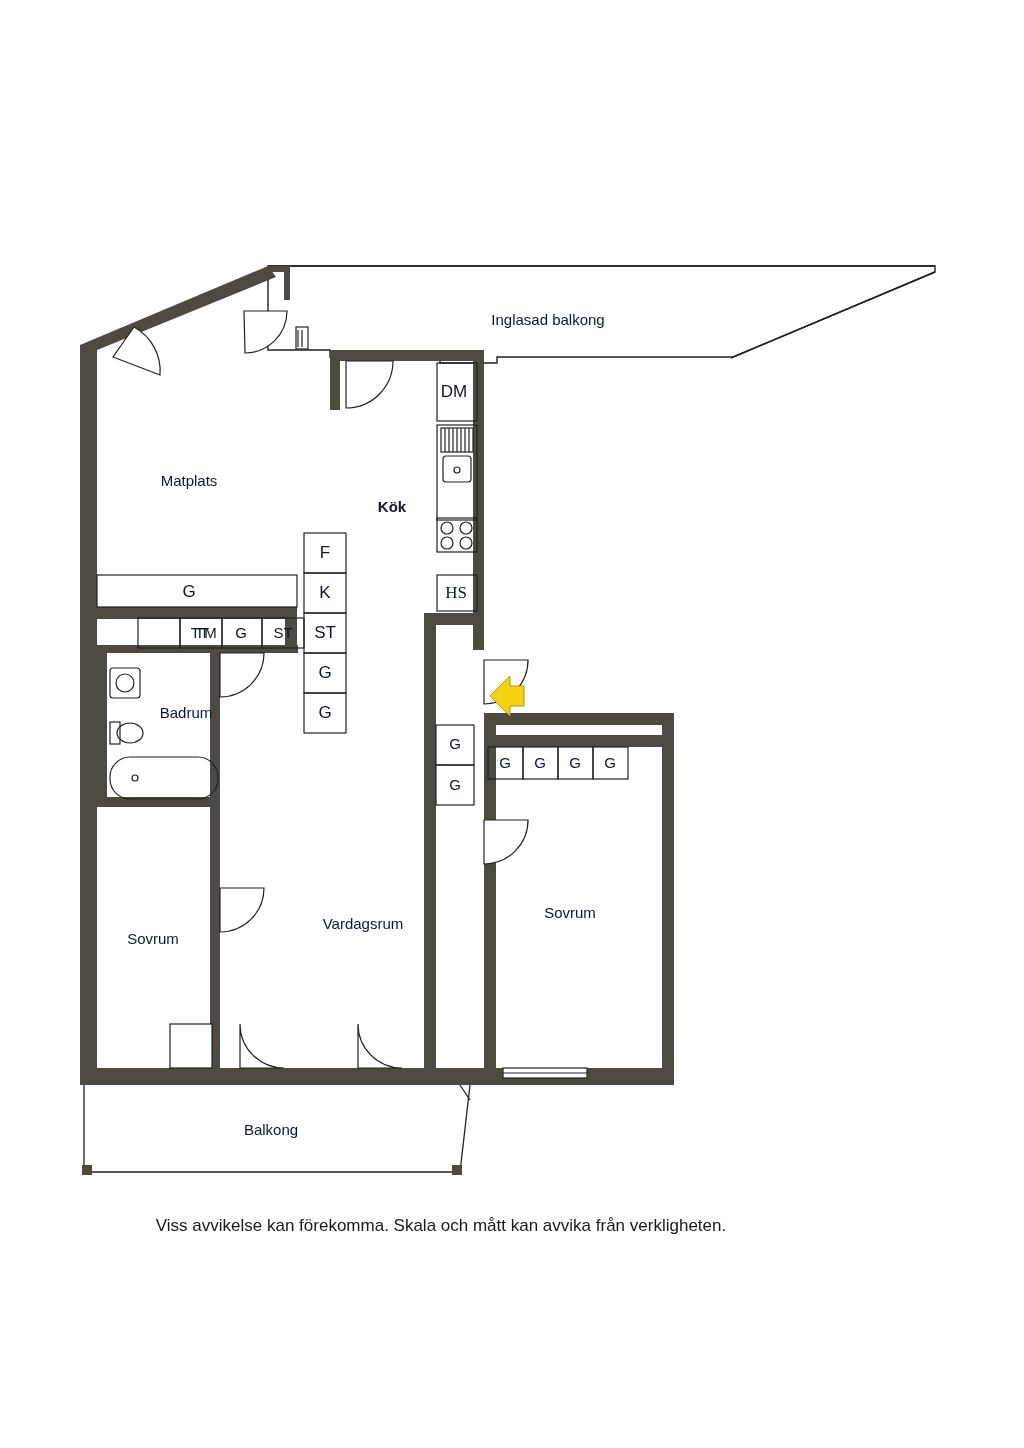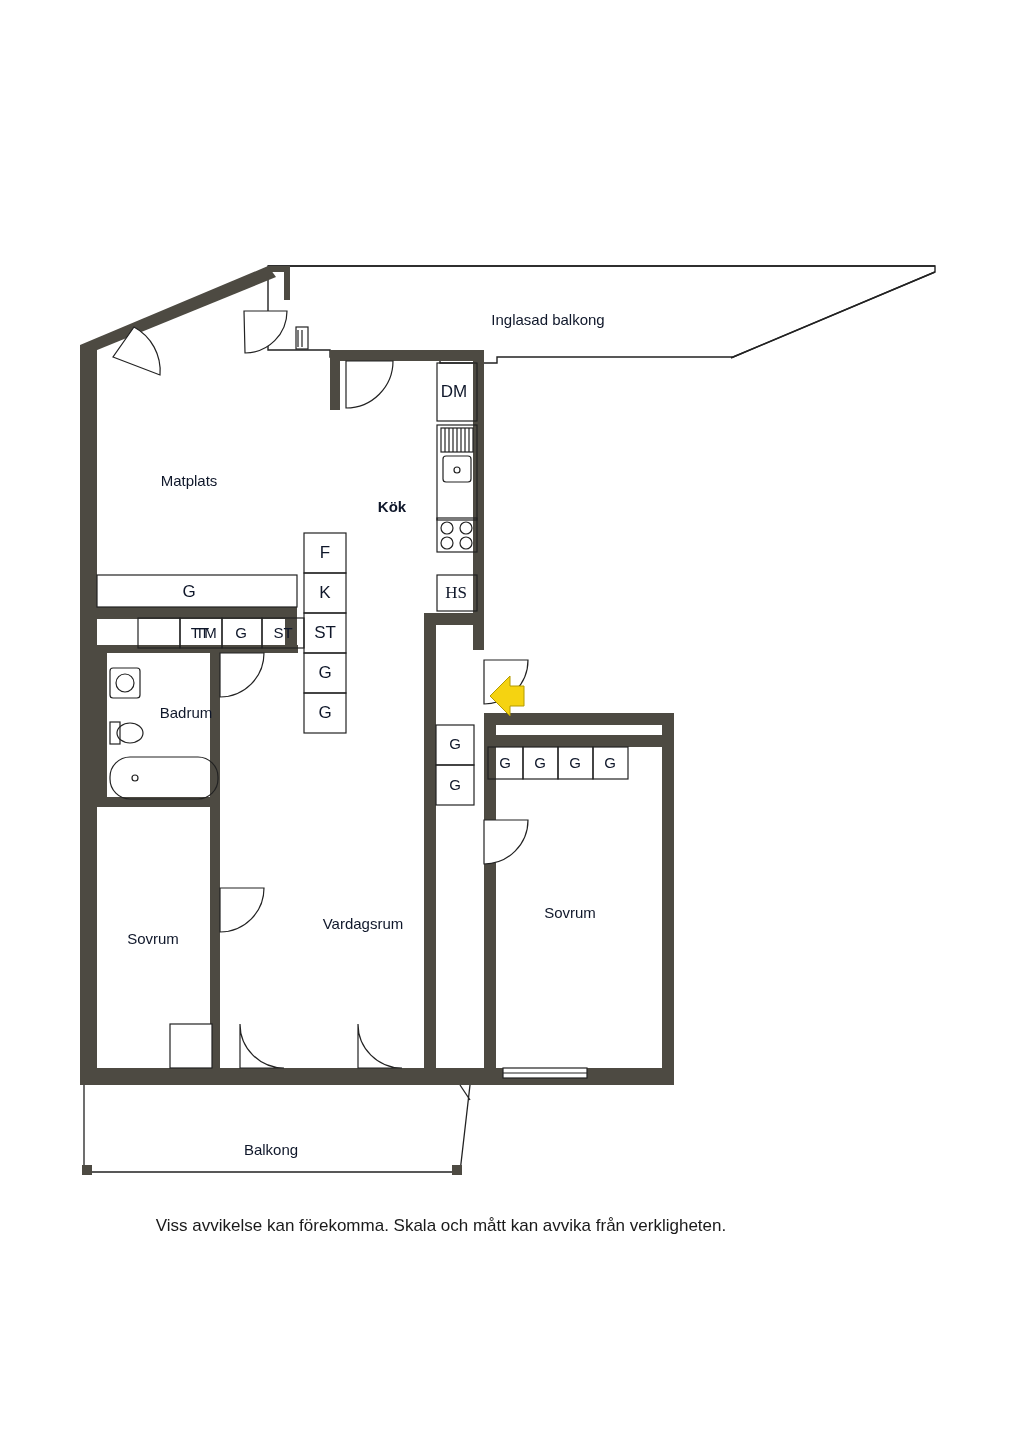--- a/index.html
+++ b/index.html
@@ -160,21 +160,21 @@
   </g>
 </svg>
 
 <div class="lbl room-label ctr" style="left:548px;top:319px;">Inglasad balkong</div>
 <div class="lbl room-label ctr" style="left:189px;top:480px;">Matplats</div>
 <div class="lbl room-label ctr" style="left:392px;top:506px;font-weight:bold;">Kök</div>
 <div class="lbl room-label ctr" style="left:180px;top:712px;margin-left:6px;">Badrum</div>
 <div class="lbl room-label ctr" style="left:153px;top:938px;">Sovrum</div>
 <div class="lbl room-label ctr" style="left:363px;top:923px;">Vardagsrum</div>
 <div class="lbl room-label ctr" style="left:570px;top:912px;">Sovrum</div>
-<div class="lbl room-label ctr" style="left:271px;top:1129px;margin-top:20px;">Balkong</div>
+<div class="lbl room-label ctr" style="left:271px;top:1129px;">Balkong</div>
 
 <div class="lbl cab-label-lg ctr" style="left:454px;top:392px;">DM</div>
 <div class="lbl cab-label-lg ctr" style="left:456px;top:593px;font-family:Liberation Serif, serif;">HS</div>
 <div class="lbl cab-label-lg ctr" style="left:325px;top:553px;">F</div>
 <div class="lbl cab-label-lg ctr" style="left:325px;top:593px;">K</div>
 <div class="lbl cab-label-lg ctr" style="left:325px;top:633px;">ST</div>
 <div class="lbl cab-label-lg ctr" style="left:325px;top:673px;">G</div>
 <div class="lbl cab-label-lg ctr" style="left:325px;top:713px;">G</div>
 <div class="lbl cab-label-lg ctr" style="left:189px;top:592px;">G</div>
 <div class="lbl cab-label ctr" style="left:158px;top:632px;margin-left:48px;">TM</div>

